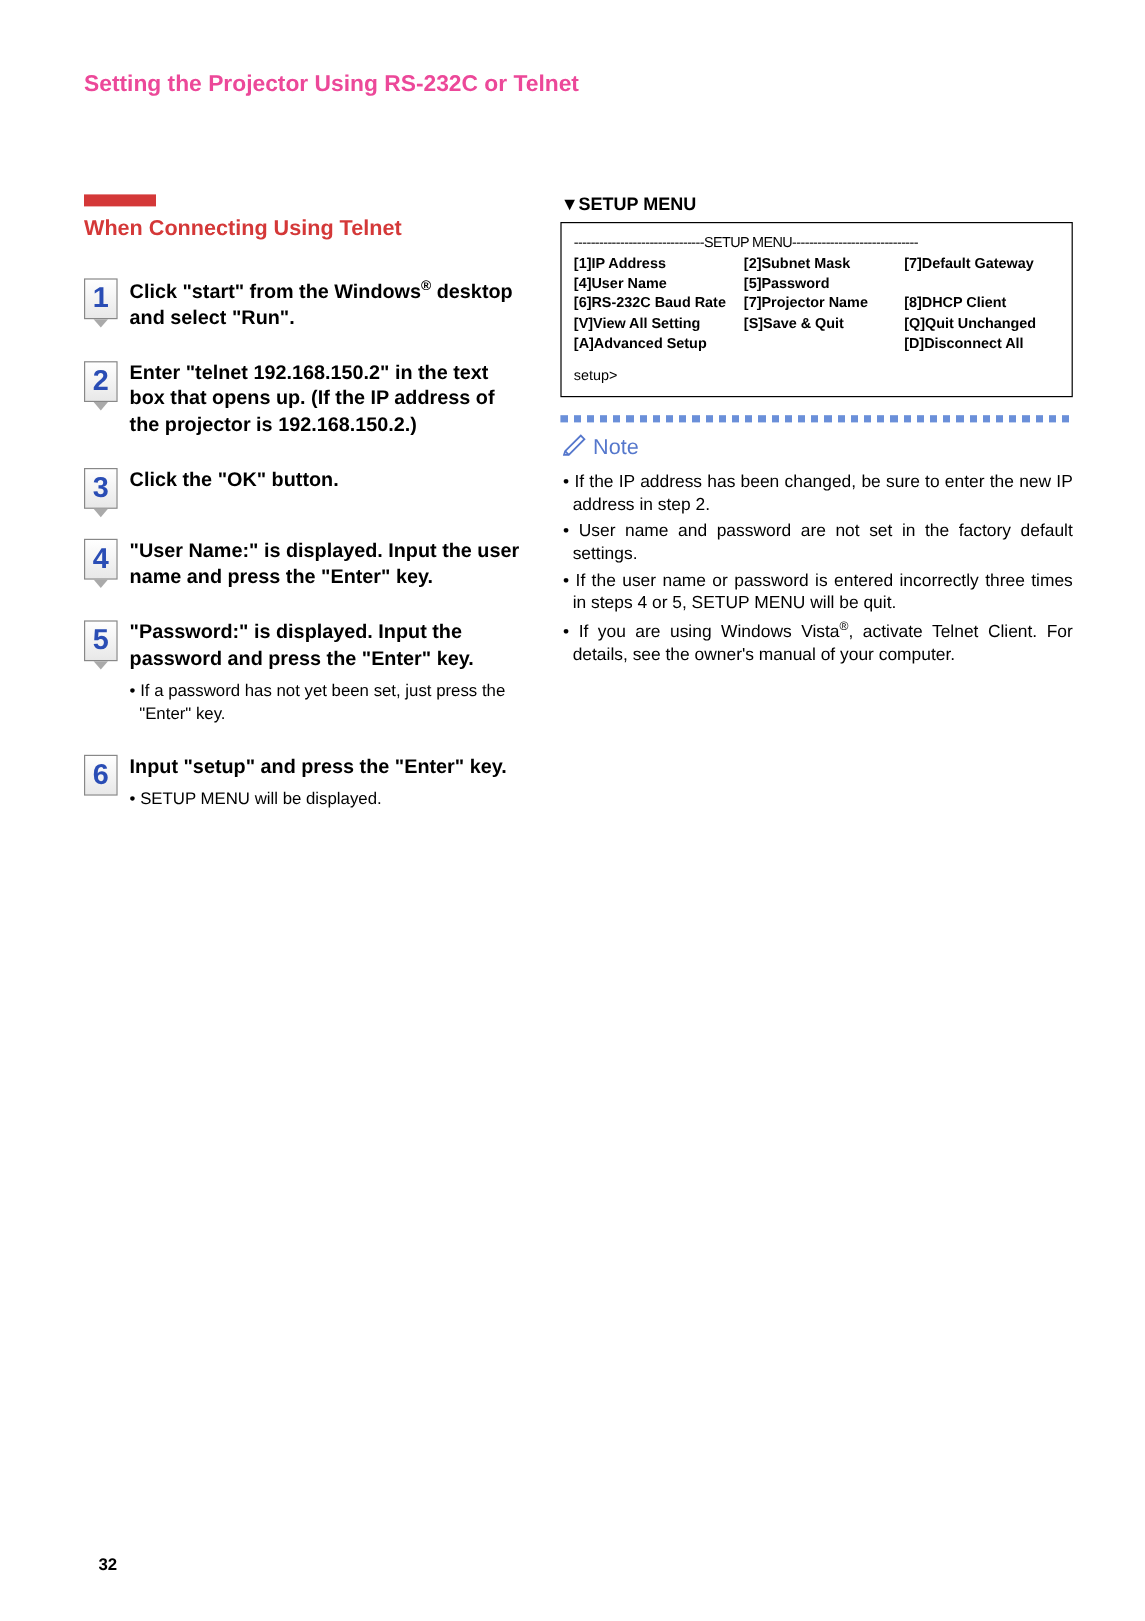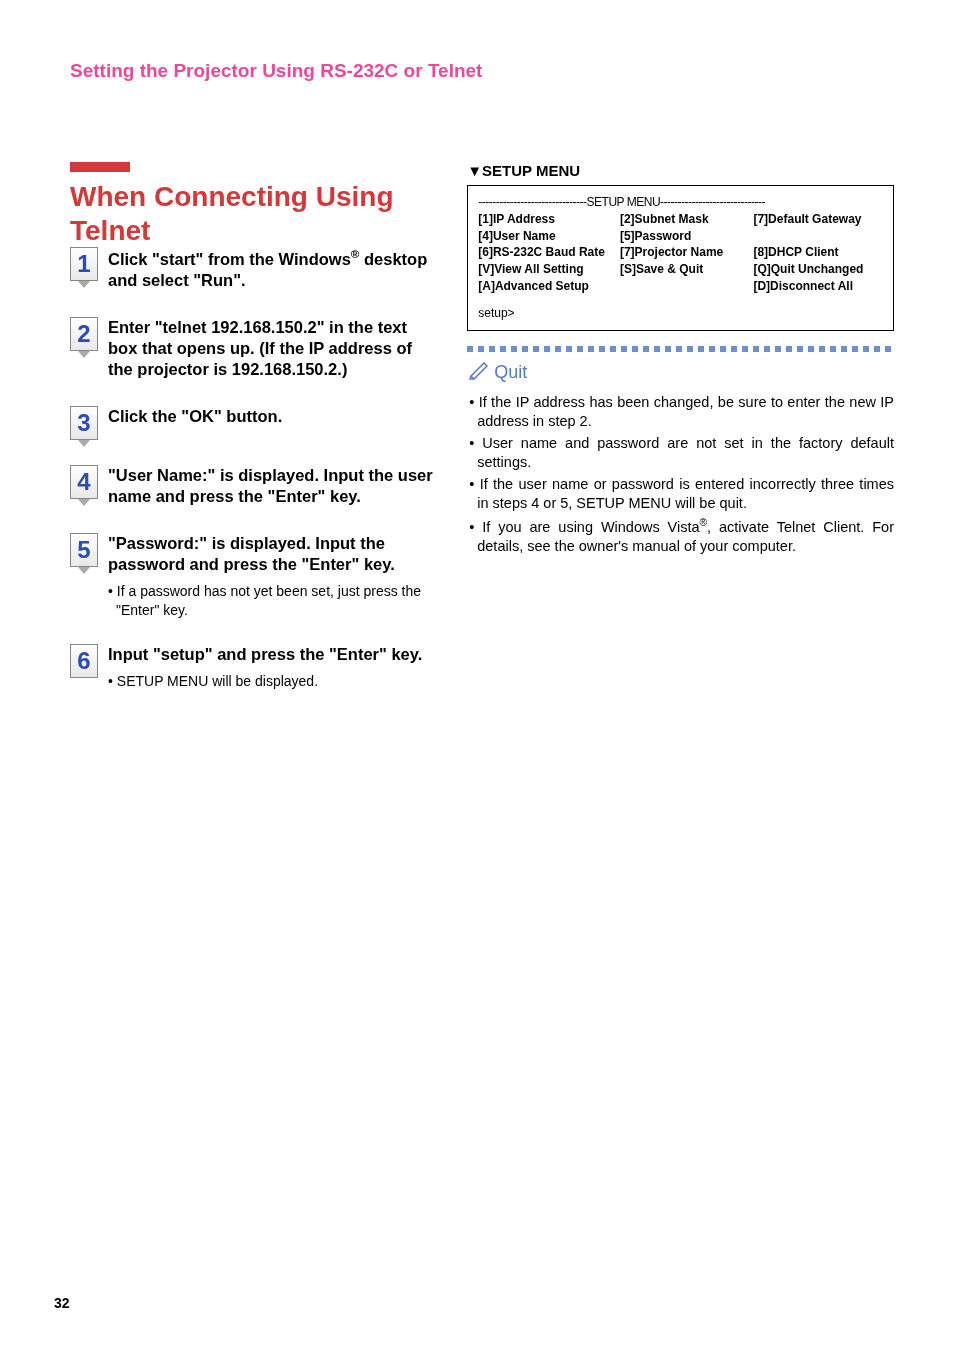--- a/index.html
+++ b/index.html
@@ -32,23 +32,24 @@
       width: 430px;
     }
     .red-bar {
       background: #d43838;
       height: 10px;
       width: 60px;
       margin-bottom: 8px;
     }
     .section-title {
       color: #d43838;
-      font-size: 28px;
+      font-size: 18px;
       font-weight: 900;
       line-height: 1.2;
+      margin-bottom: 30px;
     }
     .step {
       display: flex;
       margin-bottom: 25px;
       align-items: flex-start;
     }
     .step-number {
       width: 28px;
       height: 34px;
       border: 1px solid #888;
@@ -160,21 +161,21 @@
       color: #000;
       line-height: 1.35;
       padding-left: 10px;
       text-indent: -8px;
       margin-bottom: 2px;
       text-align: justify;
     }
     .page-number {
       position: absolute;
       bottom: 40px;
-      left: 54px;
+      left: 82px;
       font-size: 14px;
       font-weight: bold;
       color: #000;
     }
   </style>
 </head>
 <body>
 
 <div class="header-title">Setting the Projector Using RS-232C or Telnet</div>
 
@@ -261,21 +262,21 @@
     </div>
 
     <div class="note-divider"></div>
     <div class="note-label">
       <span class="note-icon">
         <svg width="22" height="20" viewBox="0 0 22 20">
             <path d="M2 16 L15 3 L18 6 L5 19 L1 19 Z" fill="none" stroke="#5577cc" stroke-width="1.5"></path>
             <path d="M2 16 L5 19" stroke="#5577cc" stroke-width="1.5"></path>
           </svg>
       </span>
-      <span>Quit</span>
+      <span>Note</span>
     </div>
     <ul class="note-ul">
       <li class="note-li">• If the IP address has been changed, be sure to enter the new IP address in step 2.</li>
       <li class="note-li">• User name and password are not set in the factory default settings.</li>
       <li class="note-li">• If the user name or password is entered incorrectly three times in steps 4 or 5, SETUP MENU will be quit.</li>
       <li class="note-li"><span>• If you are using Windows Vista</span><span class="sup">®</span><span>, activate Telnet Client. For details, see the owner's manual of your computer.</span></li>
     </ul>
   </div>
 </div>
 

